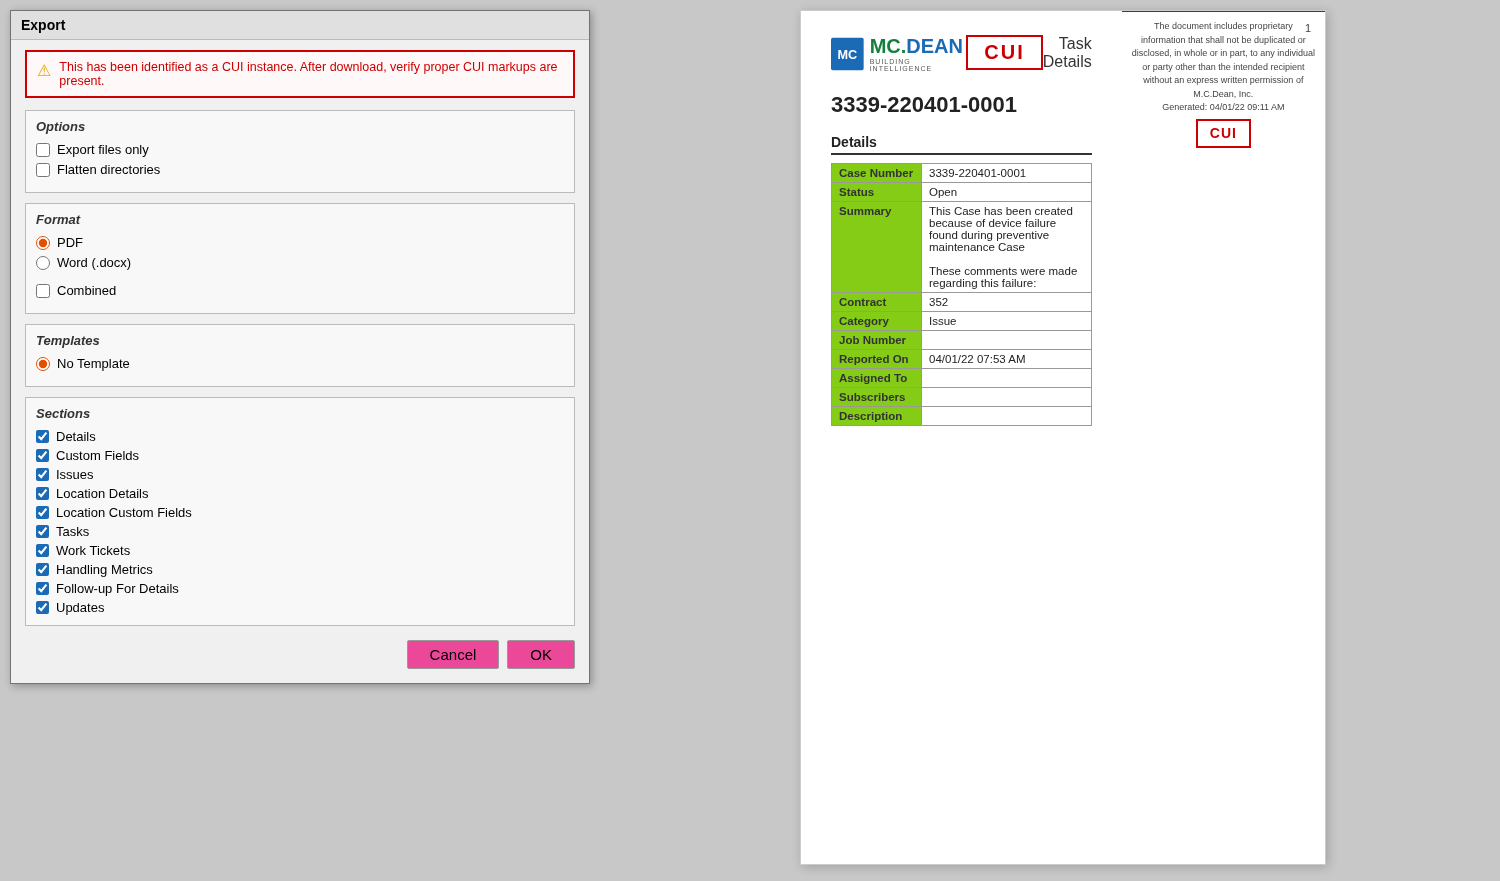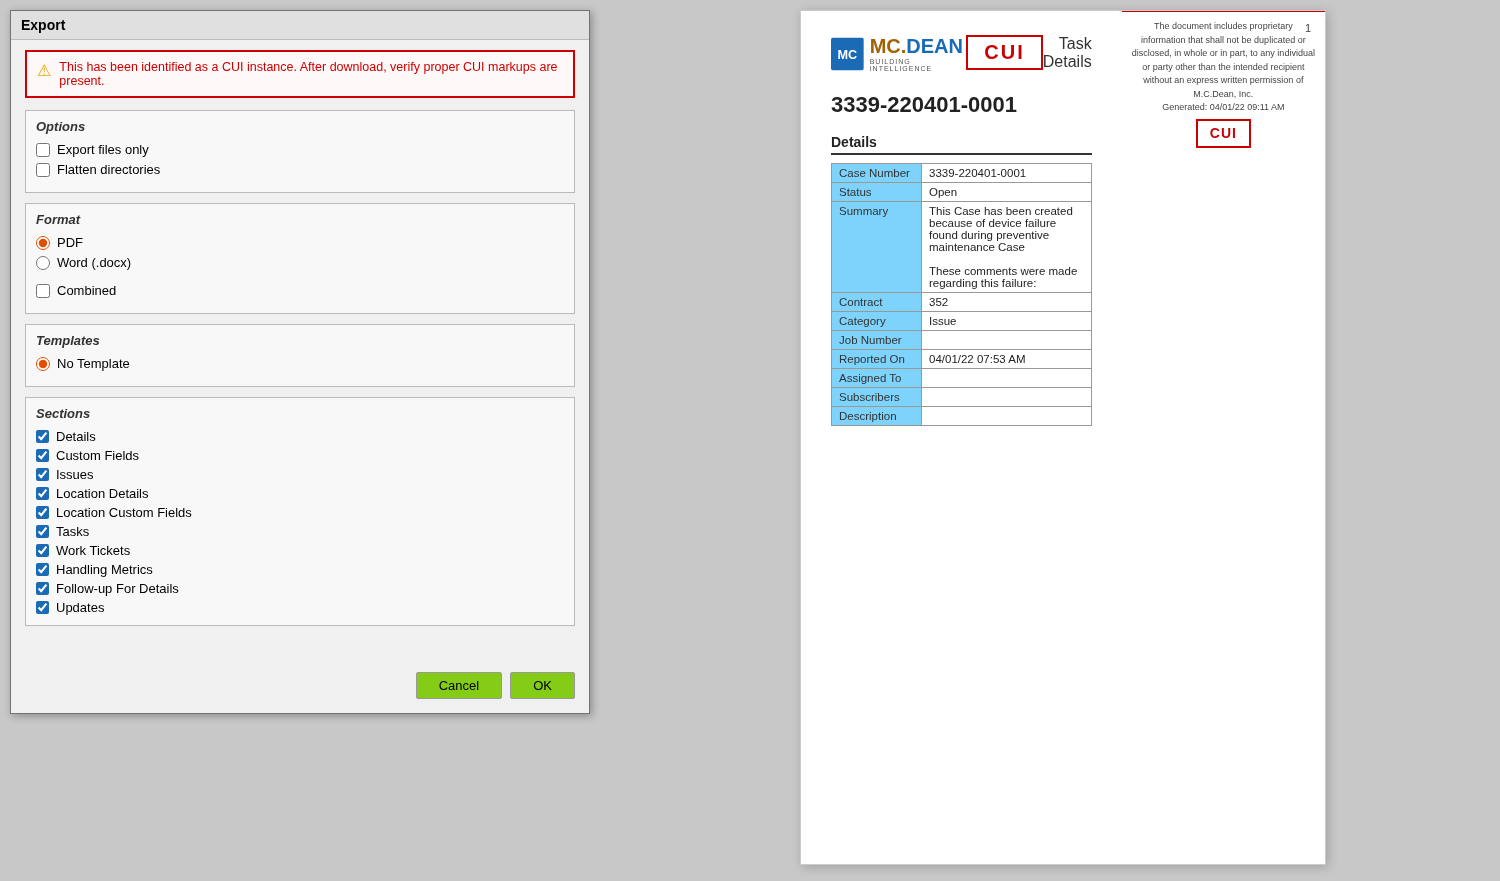--- a/index.html
+++ b/index.html
@@ -105,25 +105,24 @@
     
     .dialog-footer {
       display: flex;
       justify-content: flex-end;
       gap: 8px;
       margin-top: 14px;
     }
     .btn {
       padding: 5px 22px;
       border: 1px solid #999;
-      background: #84cc16;
+      background: #ec4899;
       cursor: pointer;
-      font-size: 13px;
+      font-size: 15px;
       border-radius: 2px;
-      margin-top: 32px;
     }
 
     
     .doc-preview {
       position: absolute;
       top: 10px;
       left: 800px;
       width: 526px;
       height: 855px;
       background: white;
@@ -204,22 +203,22 @@
       margin-bottom: 20px;
     }
     .details-table td {
       border: 1px solid #999;
       padding: 3px 7px;
       vertical-align: top;
     }
     .details-table td:first-child {
       white-space: nowrap;
       width: 90px;
-      background: #7dd3fc;
-      font-weight: normal;
+      background: #84cc16;
+      font-weight: bold;
       color: #333;
     }
     .details-table td:last-child {
       color: #222;
     }
 
     
     .doc-footer {
       border-top: 1px solid #cc0000;
       padding: 8px 10px 6px;
@@ -366,21 +365,21 @@
   <div class="doc-content">
 
     <div class="doc-header-row">
       <div class="mc-dean-logo">
         <svg class="logo-icon" viewBox="0 0 36 36" width="36" height="36">
           <rect width="36" height="36" fill="#1a6ab5" rx="2"></rect>
           <text x="18" y="24" text-anchor="middle" fill="white" font-size="14" font-weight="bold">MC</text>
         </svg>
         <div>
           <span style="font-size:20px;font-weight:bold;">
-            <span class="logo-mc" style="color:#a16207;">MC.</span><span class="logo-dean" style="color:#1a6ab5;">DEAN</span>
+            <span class="logo-mc" style="color:#15803d;">MC.</span><span class="logo-dean" style="color:#1a6ab5;">DEAN</span>
           </span>
           <span class="logo-sub" style="display:block;font-size:7px;color:#555;letter-spacing:1px;text-transform:uppercase;">BUILDING INTELLIGENCE</span>
         </div>
       </div>
 
       <div class="cui-badge">CUI</div>
 
       <div class="doc-task-label">Task Details</div>
     </div>
 

